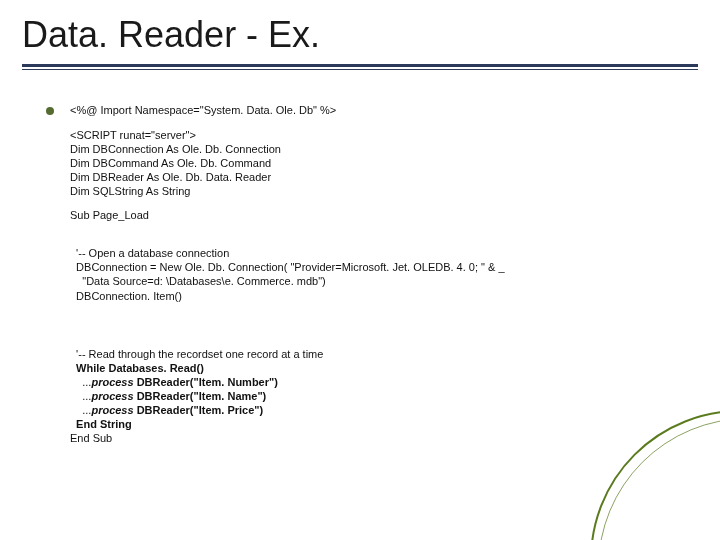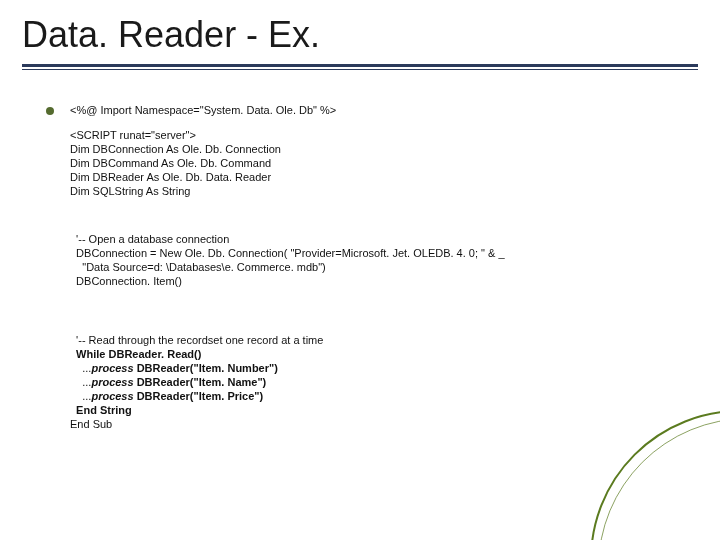--- a/index.html
+++ b/index.html
@@ -109,36 +109,37 @@
       <span>&lt;%@ Import Namespace="System. Data. Ole. Db" %&gt;</span>
     </div>
 
     <div class="code">&lt;SCRIPT runat="server"&gt;
 Dim DBConnection As Ole. Db. Connection
 Dim DBCommand As Ole. Db. Command
 Dim DBReader As Ole. Db. Data. Reader
 Dim SQLString As String</div>
     <div style="height:10px"></div>
 
+    <div class="code">Sub Page_Load</div>
     <div style="height:10px"></div>
 
     <div class="code">
 <span>  '-- Open a database connection</span>
 <span>  DBConnection = New Ole. Db. Connection( "Provider=Microsoft. Jet. OLEDB. 4. 0; " &amp; _</span>
 <span>    "Data Source=d: \Databases\e. Commerce. mdb")</span>
 <span>  DBConnection. Item()</span></div>
     <div style="height:10px"></div>
 
     <div style="height:10px"></div>
 
     <div style="height:10px"></div>
 
     <div class="code">
 <span>  '-- Read through the recordset one record at a time</span>
-<span class="b">  While DBReader. Read()</span>
+<span class="b">  While Databases. Read()</span>
 <span><span>    ...</span><span class="i">process </span><span class="b">DBReader("Item. Number")</span></span>
 <span><span>    ...</span><span class="i">process </span><span class="b">DBReader("Item. Name")</span></span>
 <span><span>    ...</span><span class="i">process </span><span class="b">DBReader("Item. Price")</span></span>
 <span class="b">  End String</span></div>
 
     <div class="code">End Sub</div>
 
   </div>
 
   <div class="corner-arc"></div>

